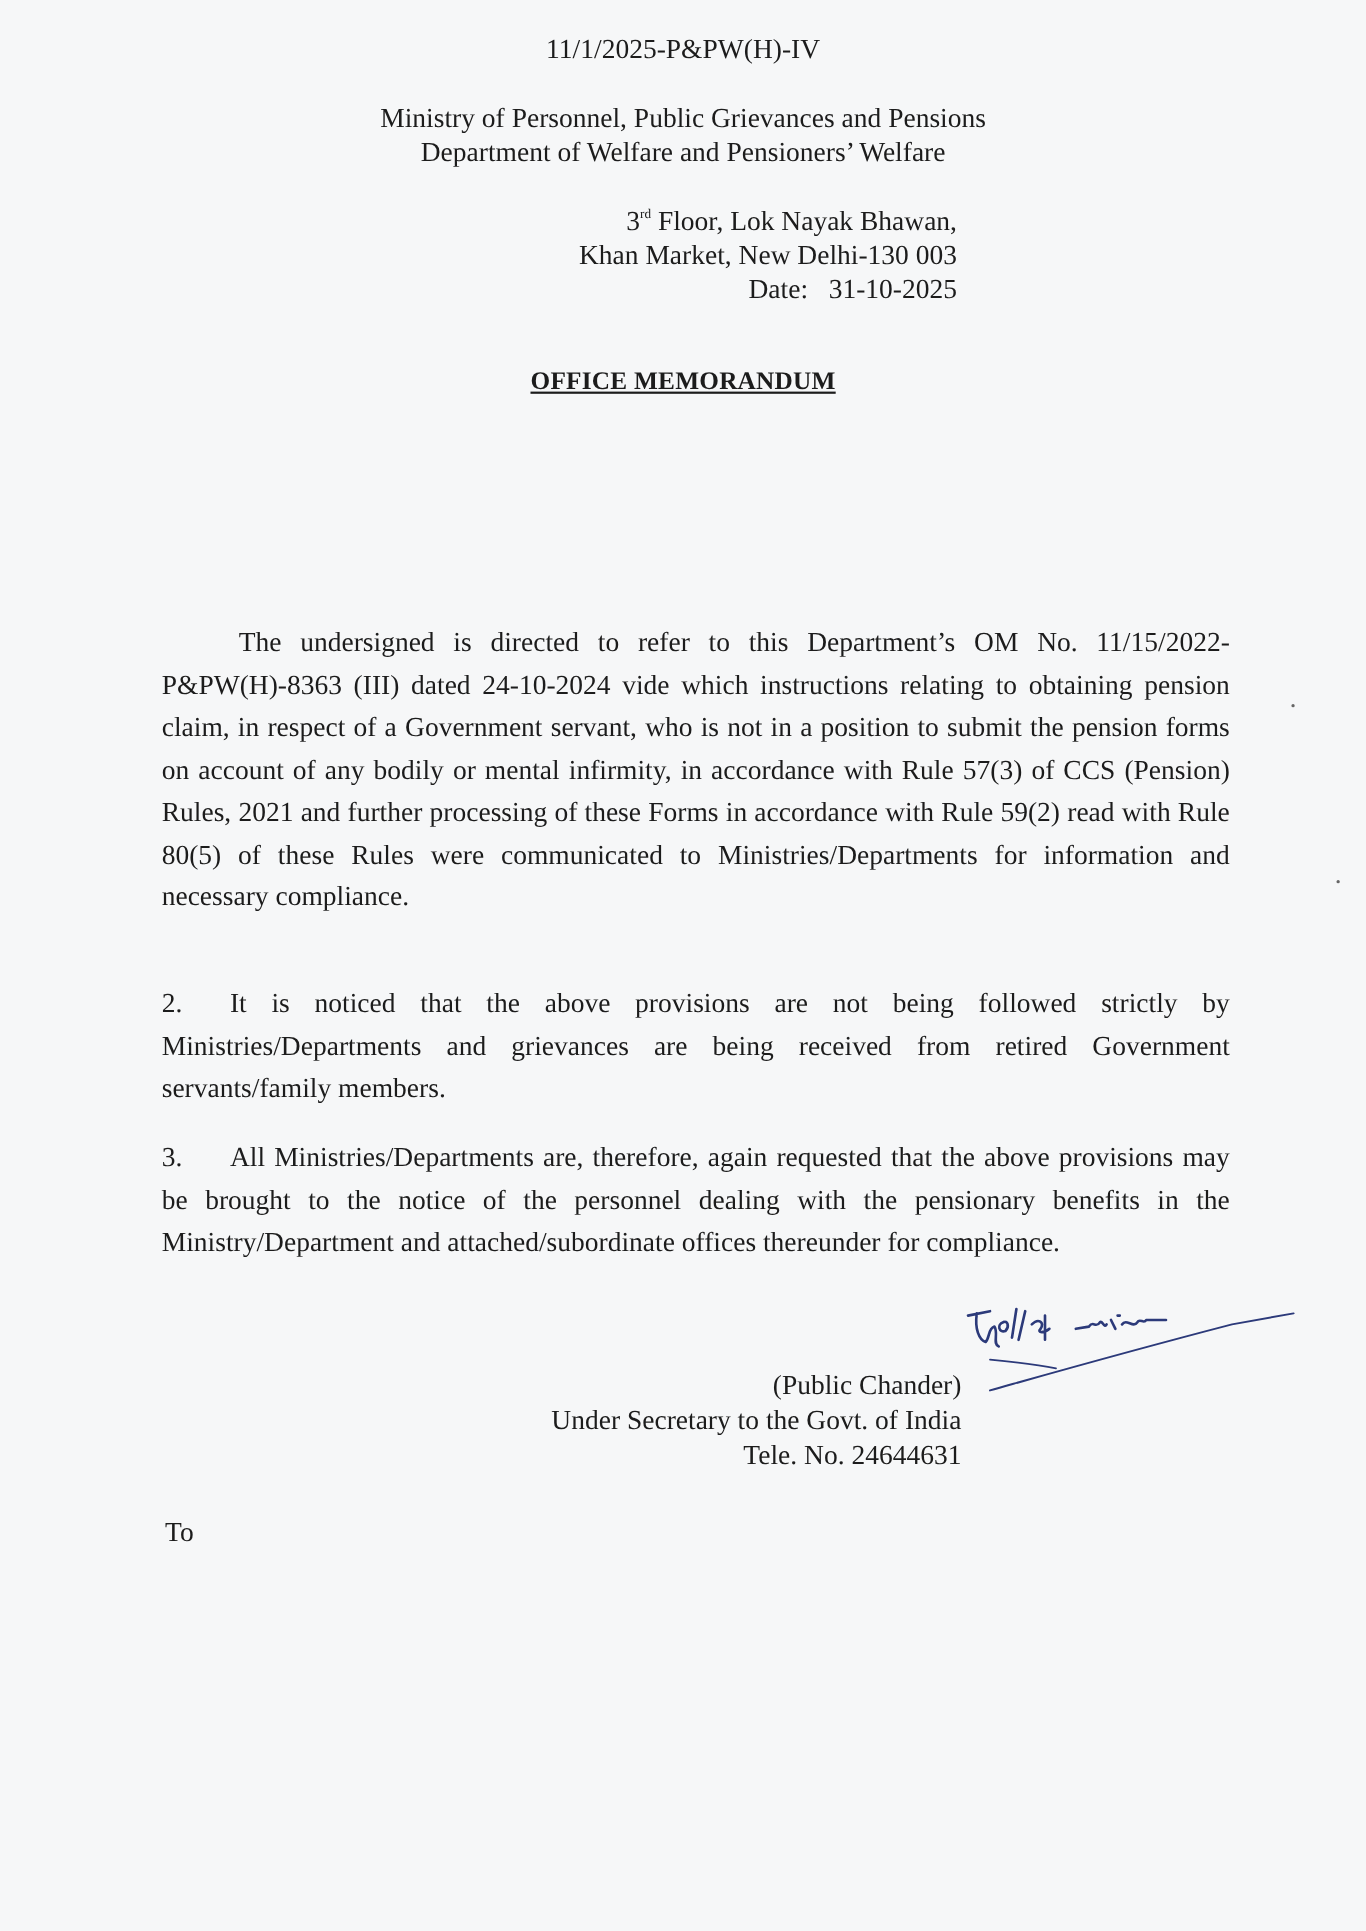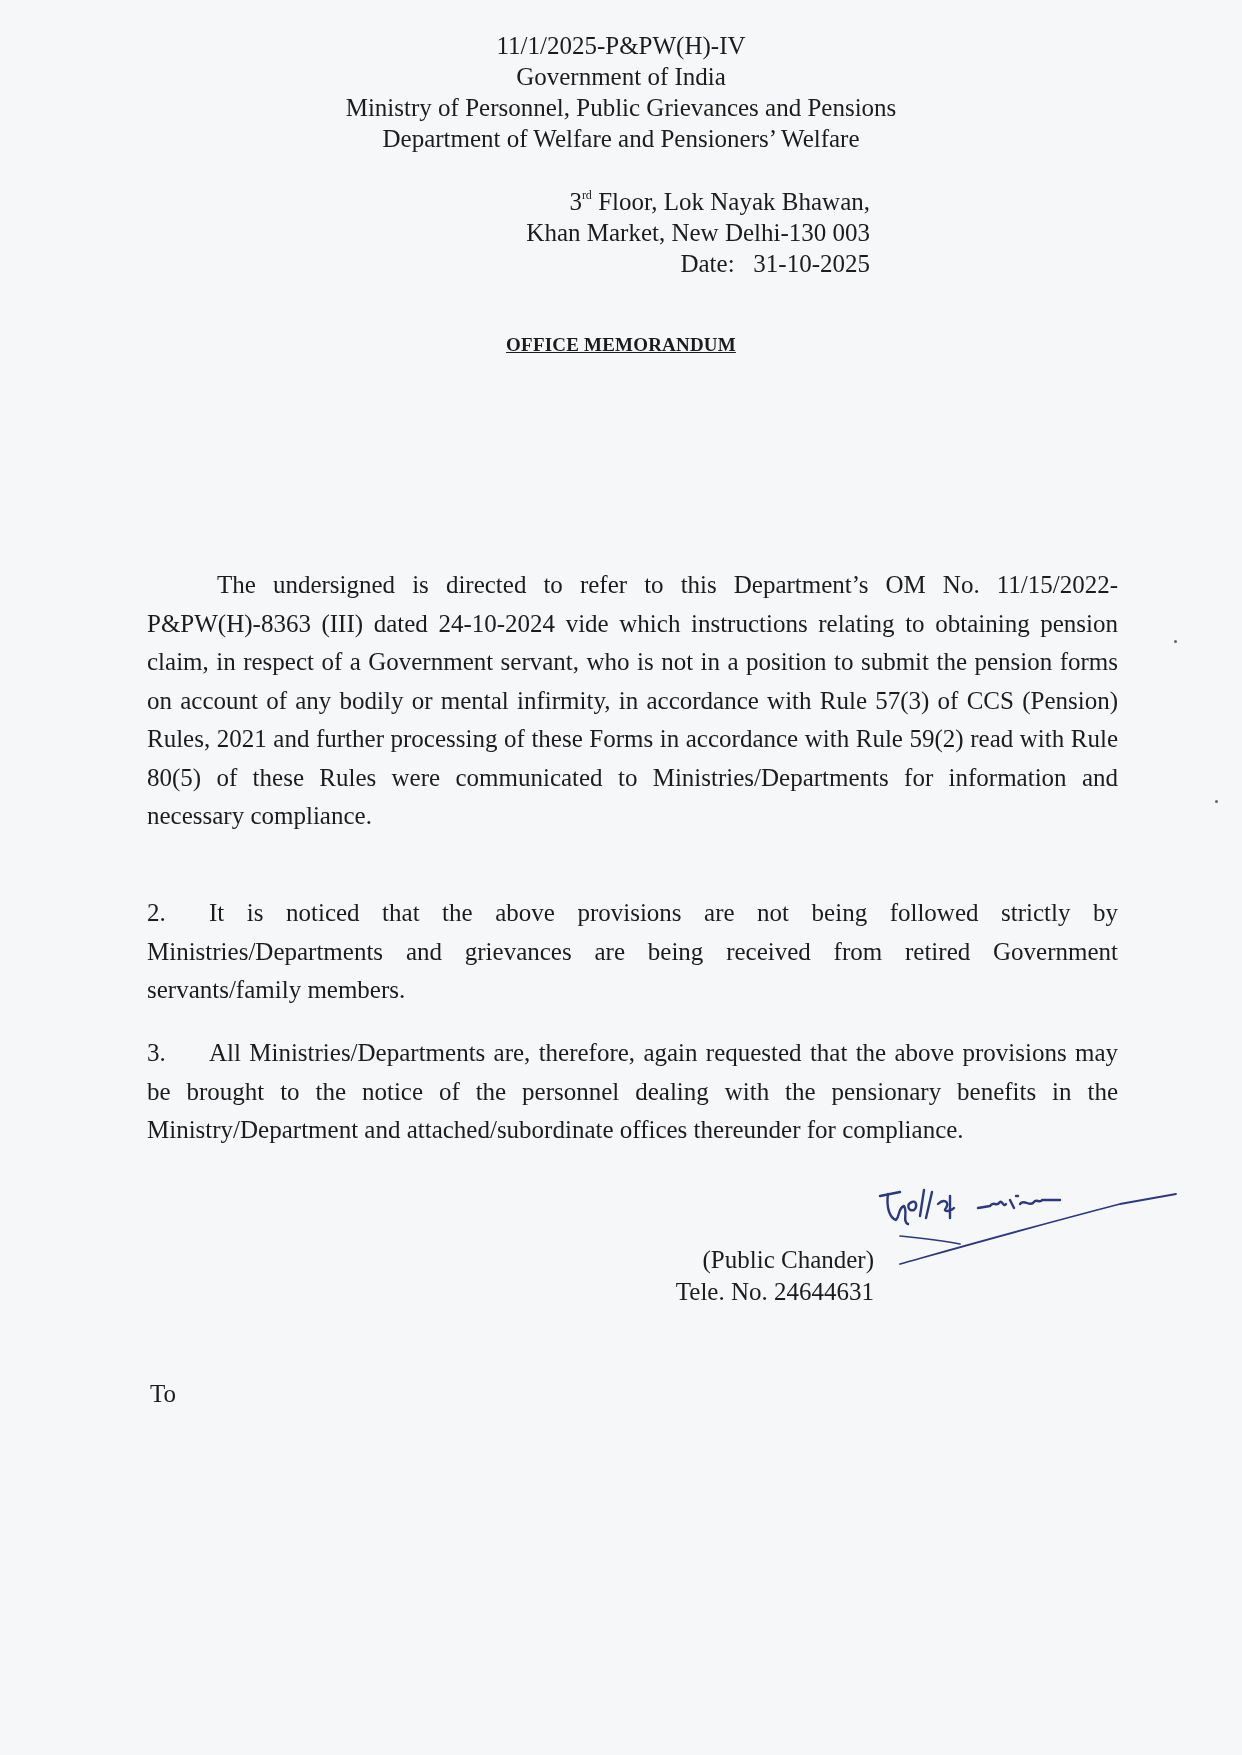--- a/index.html
+++ b/index.html
@@ -16,21 +16,21 @@
       position: absolute; left: 0; width: 1242px; text-align: center;
       font-size: 25px; line-height: 32px; white-space: nowrap;
     }
     .right-line {
       position: absolute; right: 128px; text-align: right;
       font-size: 25px; line-height: 32px; white-space: nowrap;
     }
     sup { font-size: 12px; line-height: 0; vertical-align: 11px; }
     .title {
       position: absolute; left: 0; width: 1242px; text-align: center; top: 334px;
-      font-size: 19px; font-weight: bold; text-decoration: underline;
+      font-size: 23px; font-weight: bold; text-decoration: underline;
       font-family: "Liberation Serif", serif; letter-spacing: 0.2px;
     }
     .subject-block {
       position: absolute; left: 162px; top: 402px; width: 956px;
       font-size: 25px; line-height: 36px;
     }
     .subject-block .text-wrap { padding-left: 97px; text-indent: -97px; text-align: justify; }
     .para {
       position: absolute; left: 147px; width: 971px;
       font-size: 25px; line-height: 38.5px; text-align: justify;
@@ -44,21 +44,20 @@
     .to { position: absolute; left: 150px; top: 1380px; font-size: 25px; }
     .recipients { position: absolute; left: 150px; top: 1450px; font-size: 25px; }
     .mark { position: absolute; width: 3px; height: 3px; background: #666; border-radius: 50%; }
   </style>
 </head>
 <body>
 
 <div class="page">
 
   <div class="center-line" style="top:30px;">11/1/2025-P&amp;PW(H)-IV</div>
-  <div class="center-line" style="top:61px;">Government of India</div>
   <div class="center-line" style="top:92px;">Ministry of Personnel, Public Grievances and Pensions</div>
   <div class="center-line" style="top:123px;">Department of Welfare and Pensioners’ Welfare</div>
 
   <div class="right-line" style="top:186px;"><span>3</span><sup>rd</sup><span> Floor, Lok Nayak Bhawan,</span></div>
   <div class="right-line" style="top:217px;">Khan Market, New Delhi-130 003</div>
   <div class="right-line" style="top:248px;"><span>Date:</span>&nbsp;&nbsp;&nbsp;<span>31-10-2025</span></div>
 
   <div class="title">OFFICE MEMORANDUM</div>
 
 
@@ -83,20 +82,21 @@
       <path d="M118 30 L130 28 C134 22 136 30 140 24 C142 22 144 30 146 26"></path>
       <path d="M150 22 L154 30 M156 18 L158 18"></path>
       <path d="M160 26 C164 20 170 30 174 24 C176 20 180 26 182 22 L200 22"></path>
       <path d="M40 86 C90 72 160 52 260 26 L316 16" stroke-width="1.8"></path>
       <path d="M40 58 C60 60 80 62 100 66" stroke-width="1.6"></path>
     </g>
   </svg>
 
   <div class="sig-block">
     <div>(Public Chander)</div>
+    <div>Under Secretary to the Govt. of India</div>
     <div>Tele. No. 24644631</div>
   </div>
 
   <div class="to">To</div>
 
   <div class="mark" style="left:1174px; top:640px;"></div>
   <div class="mark" style="left:1215px; top:800px;"></div>
 </div>
 
 </body></html>

